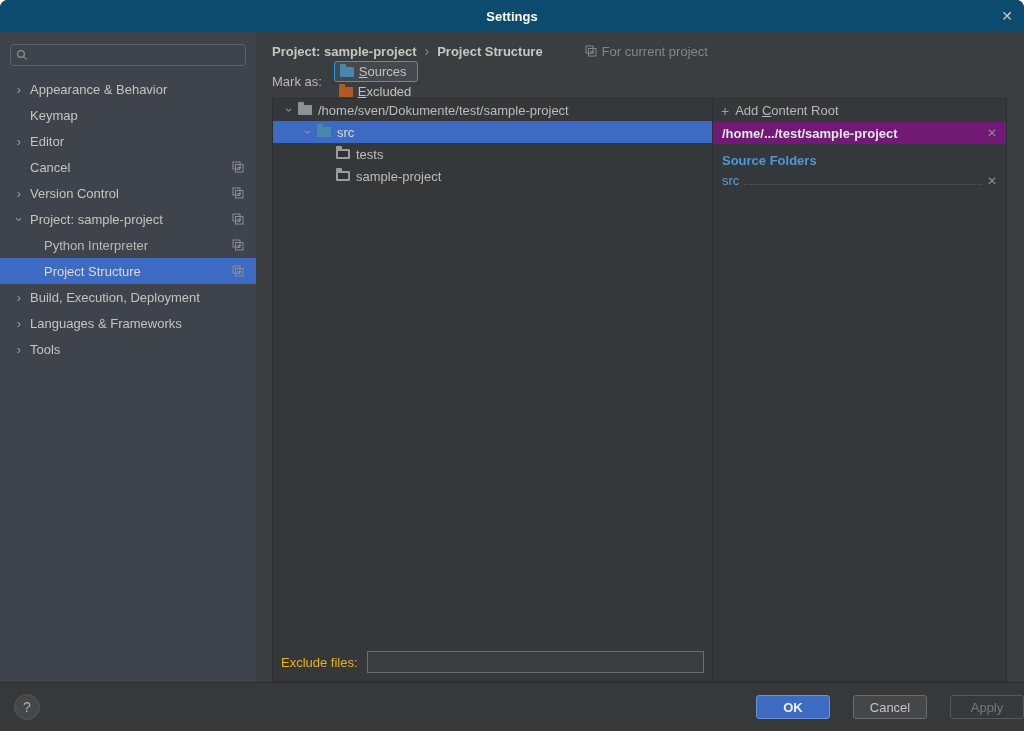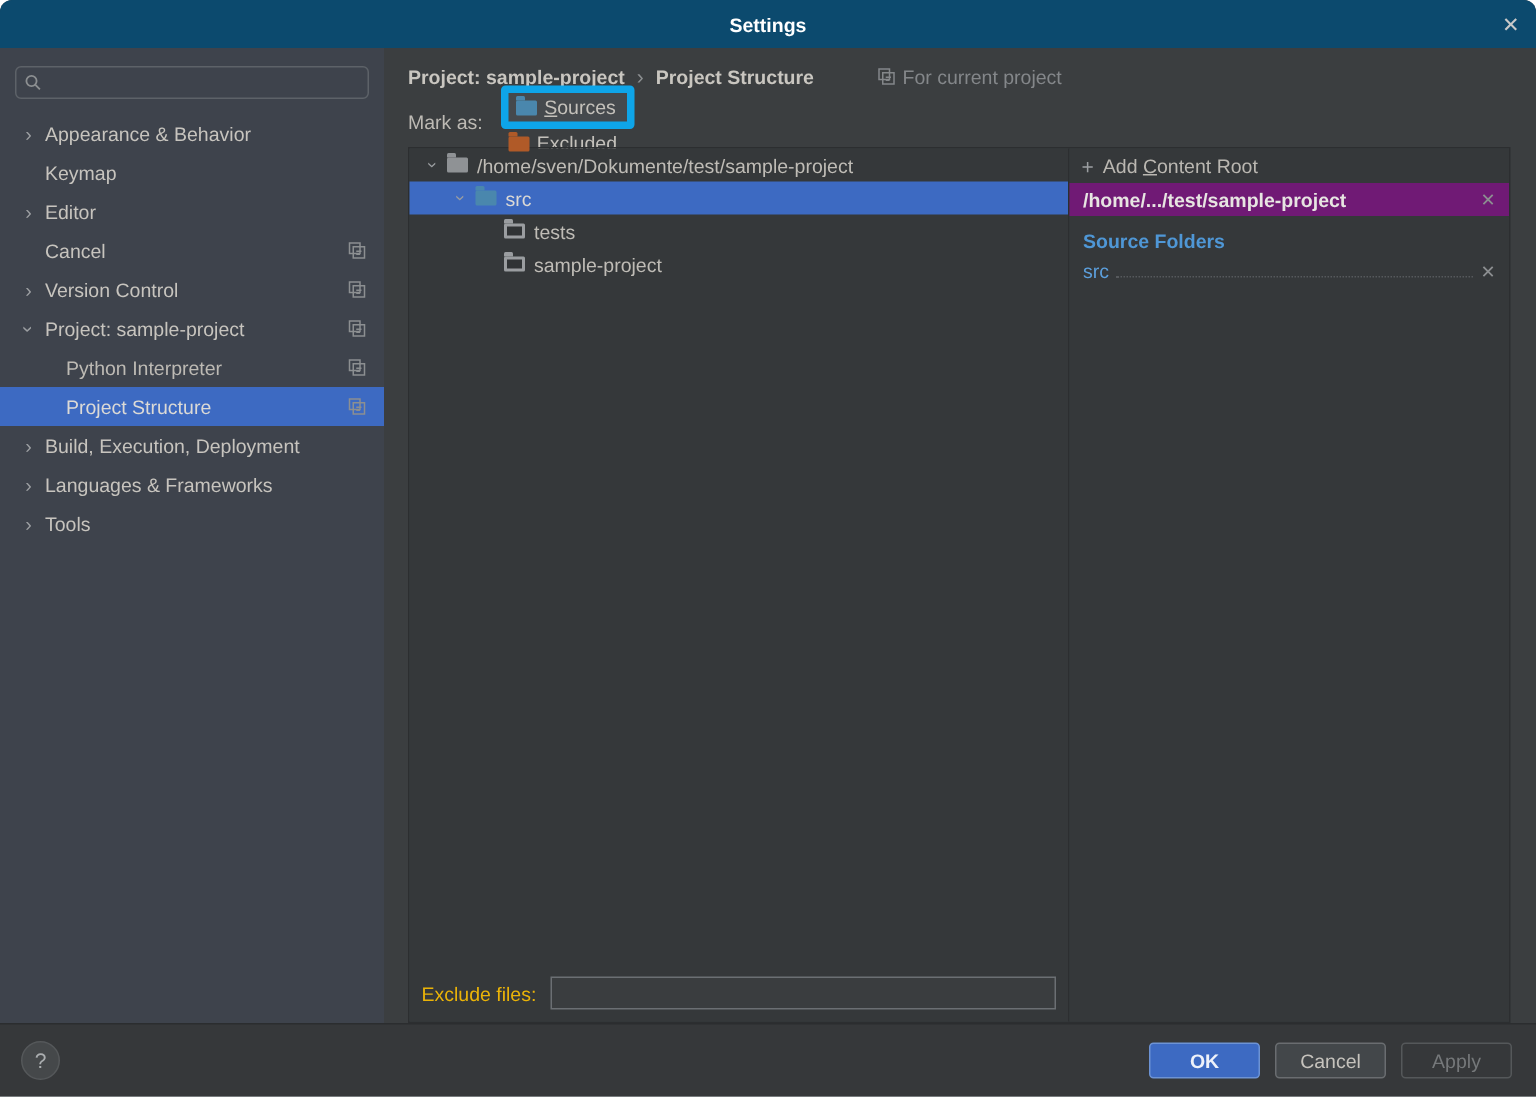--- a/index.html
+++ b/index.html
@@ -39,21 +39,21 @@
   
   .content{flex:1;display:flex;flex-direction:column;padding-left:16px;background:#3b3e40;min-width:0}
   .crumbs{margin-top:10px;height:22px;display:flex;align-items:center;gap:8px;white-space:nowrap}
   .crumbs .crumb{font-weight:bold;color:#c9c6c0}
   .crumbs .sep{color:#8c8f91;font-size:14px}
   .crumbs .note{color:#84878a;display:flex;align-items:center;gap:5px;margin-left:34px}
 
   .markas{margin-top:8px;height:26px;display:flex;align-items:center;gap:8px}
   .markas .mlabel{color:#bdbab4;margin-right:4px}
   .chip{display:flex;align-items:center;gap:5px;padding:2px 7px 2px 5px;border-radius:3px;cursor:default}
-  .chip.selected{border:5px solid #0ea5e9;background:#45494d}
+  .chip.selected{border:1px solid #0ea5e9;background:#45494d}
   .chip .clabel{color:#c4c1bb}
 
   
   .folder{width:14px;height:10px;border-radius:1px;position:relative;display:inline-block;flex:0 0 14px}
   .folder::before{content:"";position:absolute;top:-3px;left:0;width:6px;height:3px;
                   border-radius:1px 1px 0 0;background:inherit}
   .folder.dark::after{content:"";position:absolute;left:2px;right:2px;top:2px;bottom:2px;background:#303335}
 
   
   .panels{margin-top:4px;width:735px;height:694px;display:flex;border:1px solid #2c2e30;box-sizing:border-box}
@@ -86,21 +86,21 @@
   .sf-item{display:flex;align-items:baseline;padding:3px 9px;cursor:default}
   .sf-item .slabel{color:#5c9fdc}
   .sf-item .leader{flex:1;border-bottom:1px dotted #56595c;margin:0 5px;height:11px}
 
   
   .footer{height:48px;flex:0 0 48px;background:#36383a;border-top:1px solid #2b2d2f;
           display:flex;align-items:center}
   .help{width:26px;height:26px;margin-left:14px;border-radius:50%;background:#45484a;
         border:1px solid #55585a;color:#abaeb0;display:flex;align-items:center;justify-content:center;
         font-size:14px;box-sizing:border-box;cursor:default}
-  .btns{margin-left:auto;margin-right:16px;display:flex;gap:10px}
+  .btns{margin-left:auto;margin-right:0;display:flex;gap:23px}
   .btn{height:24px;min-width:74px;box-sizing:border-box;border-radius:3px;display:flex;
        align-items:center;justify-content:center;padding:0 12px;font:inherit;cursor:default}
   .btn.primary{background:#3d6ac2;border:1px solid #6d93d4;color:#eef2fa;font-weight:bold}
   .btn.normal{background:#43474a;border:1px solid #6a6d70;color:#c6c3bd}
   .btn.disabled{background:transparent;border:1px solid #55585a;color:#75787a}
 
   svg{display:block}
 </style>
 </head>
 <body>

